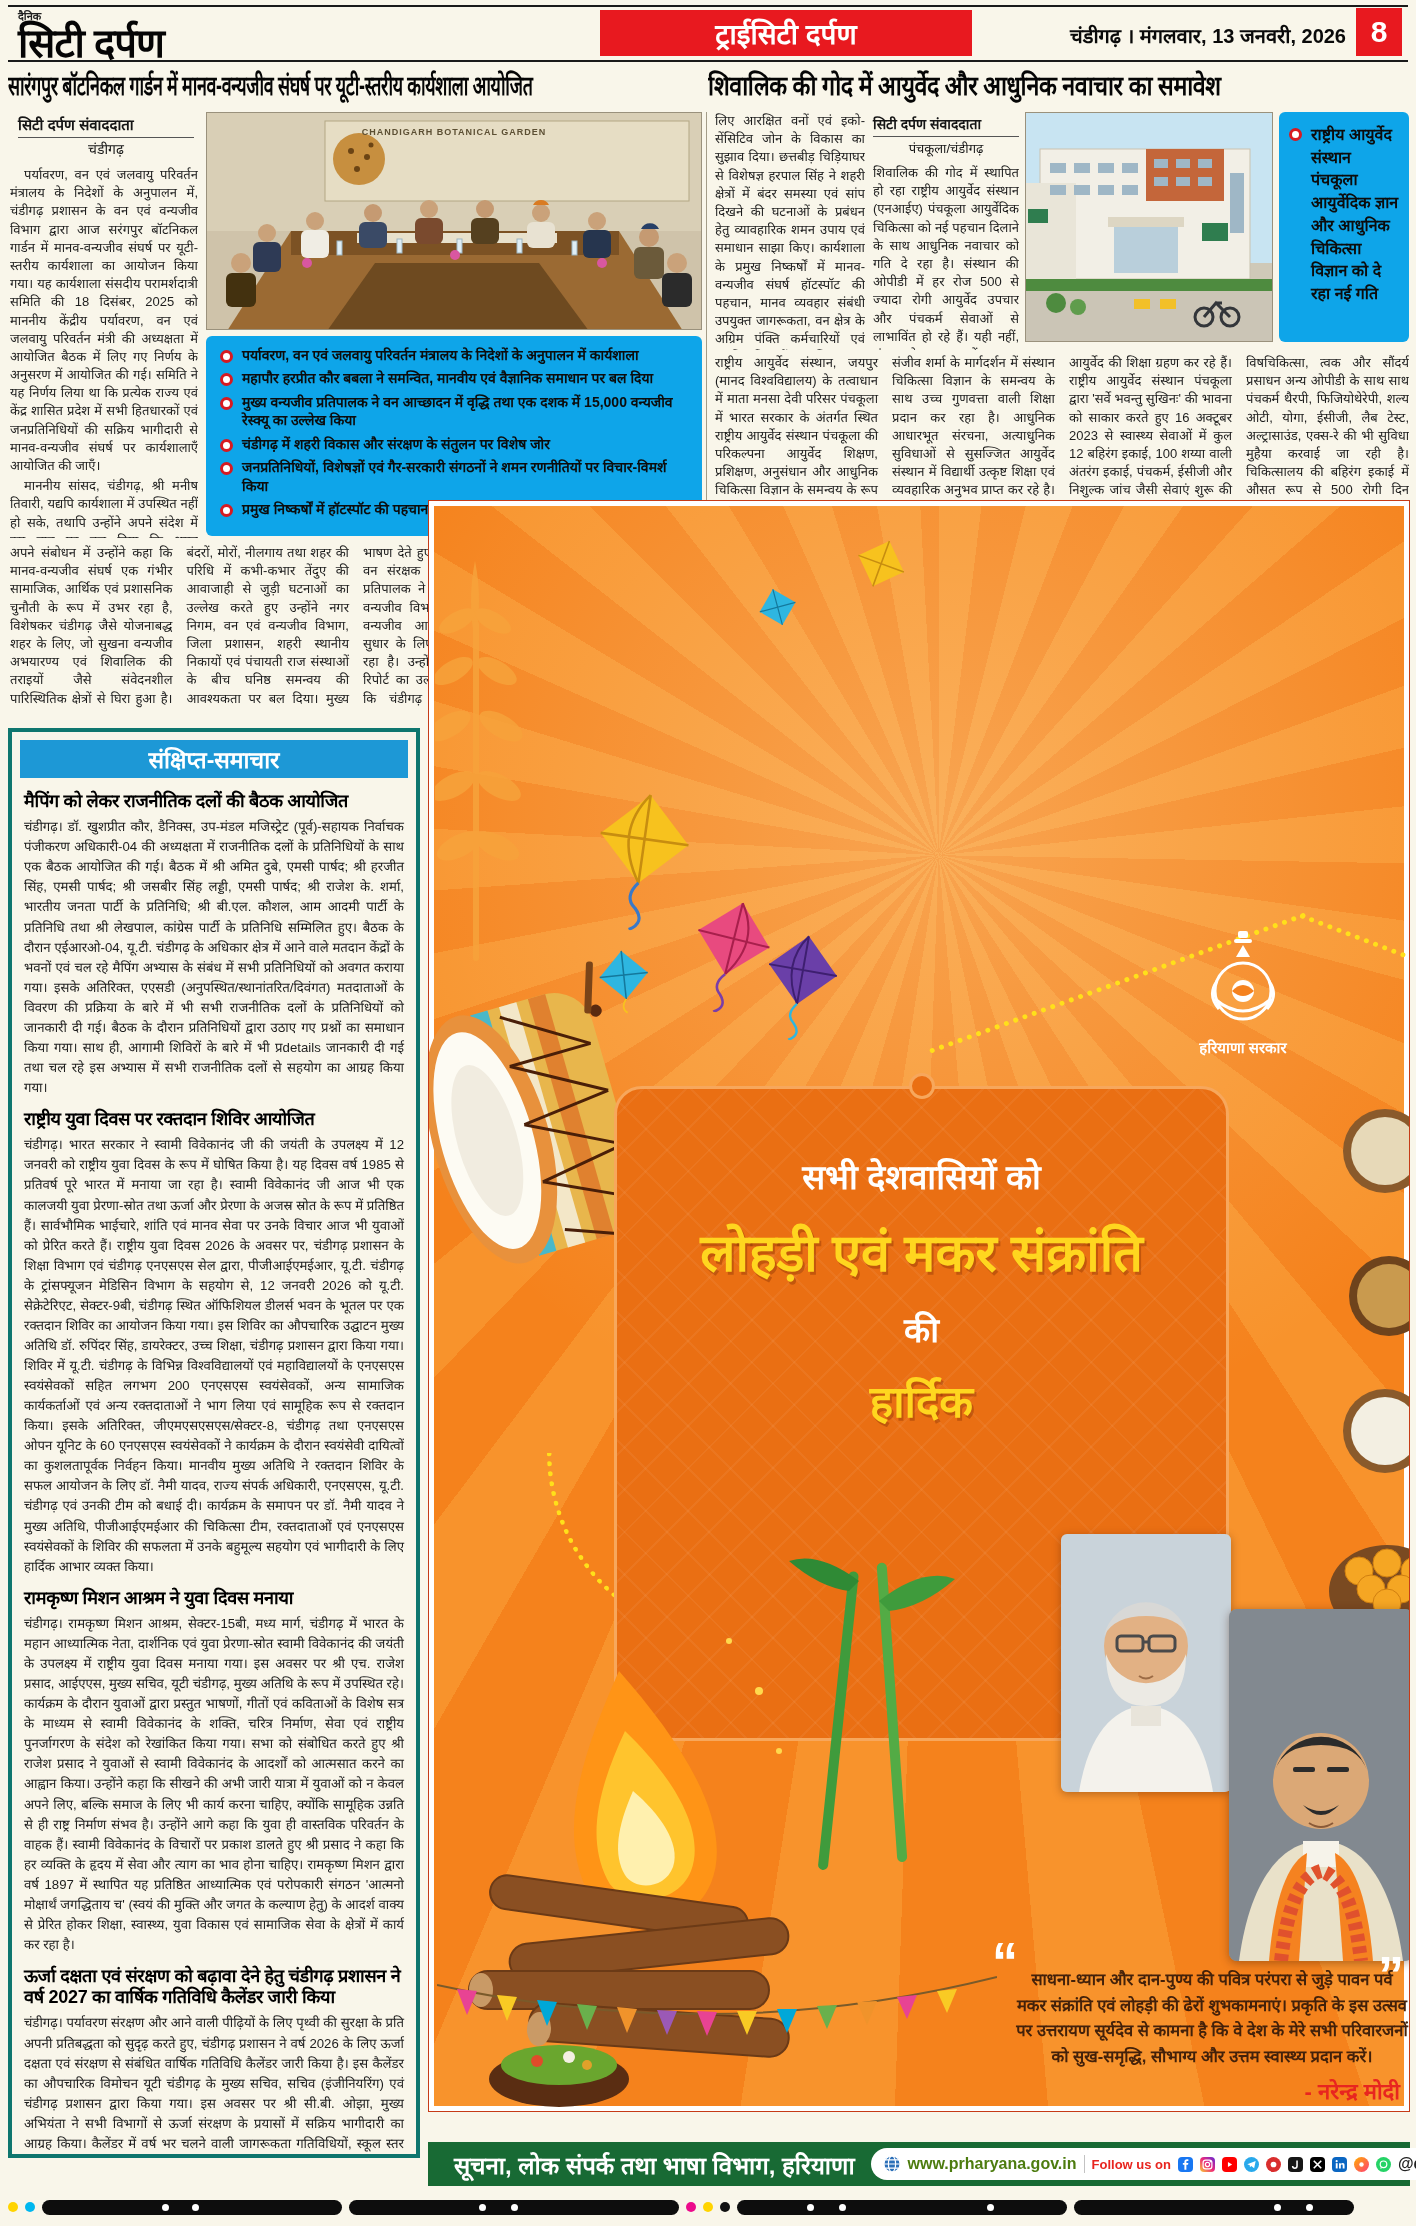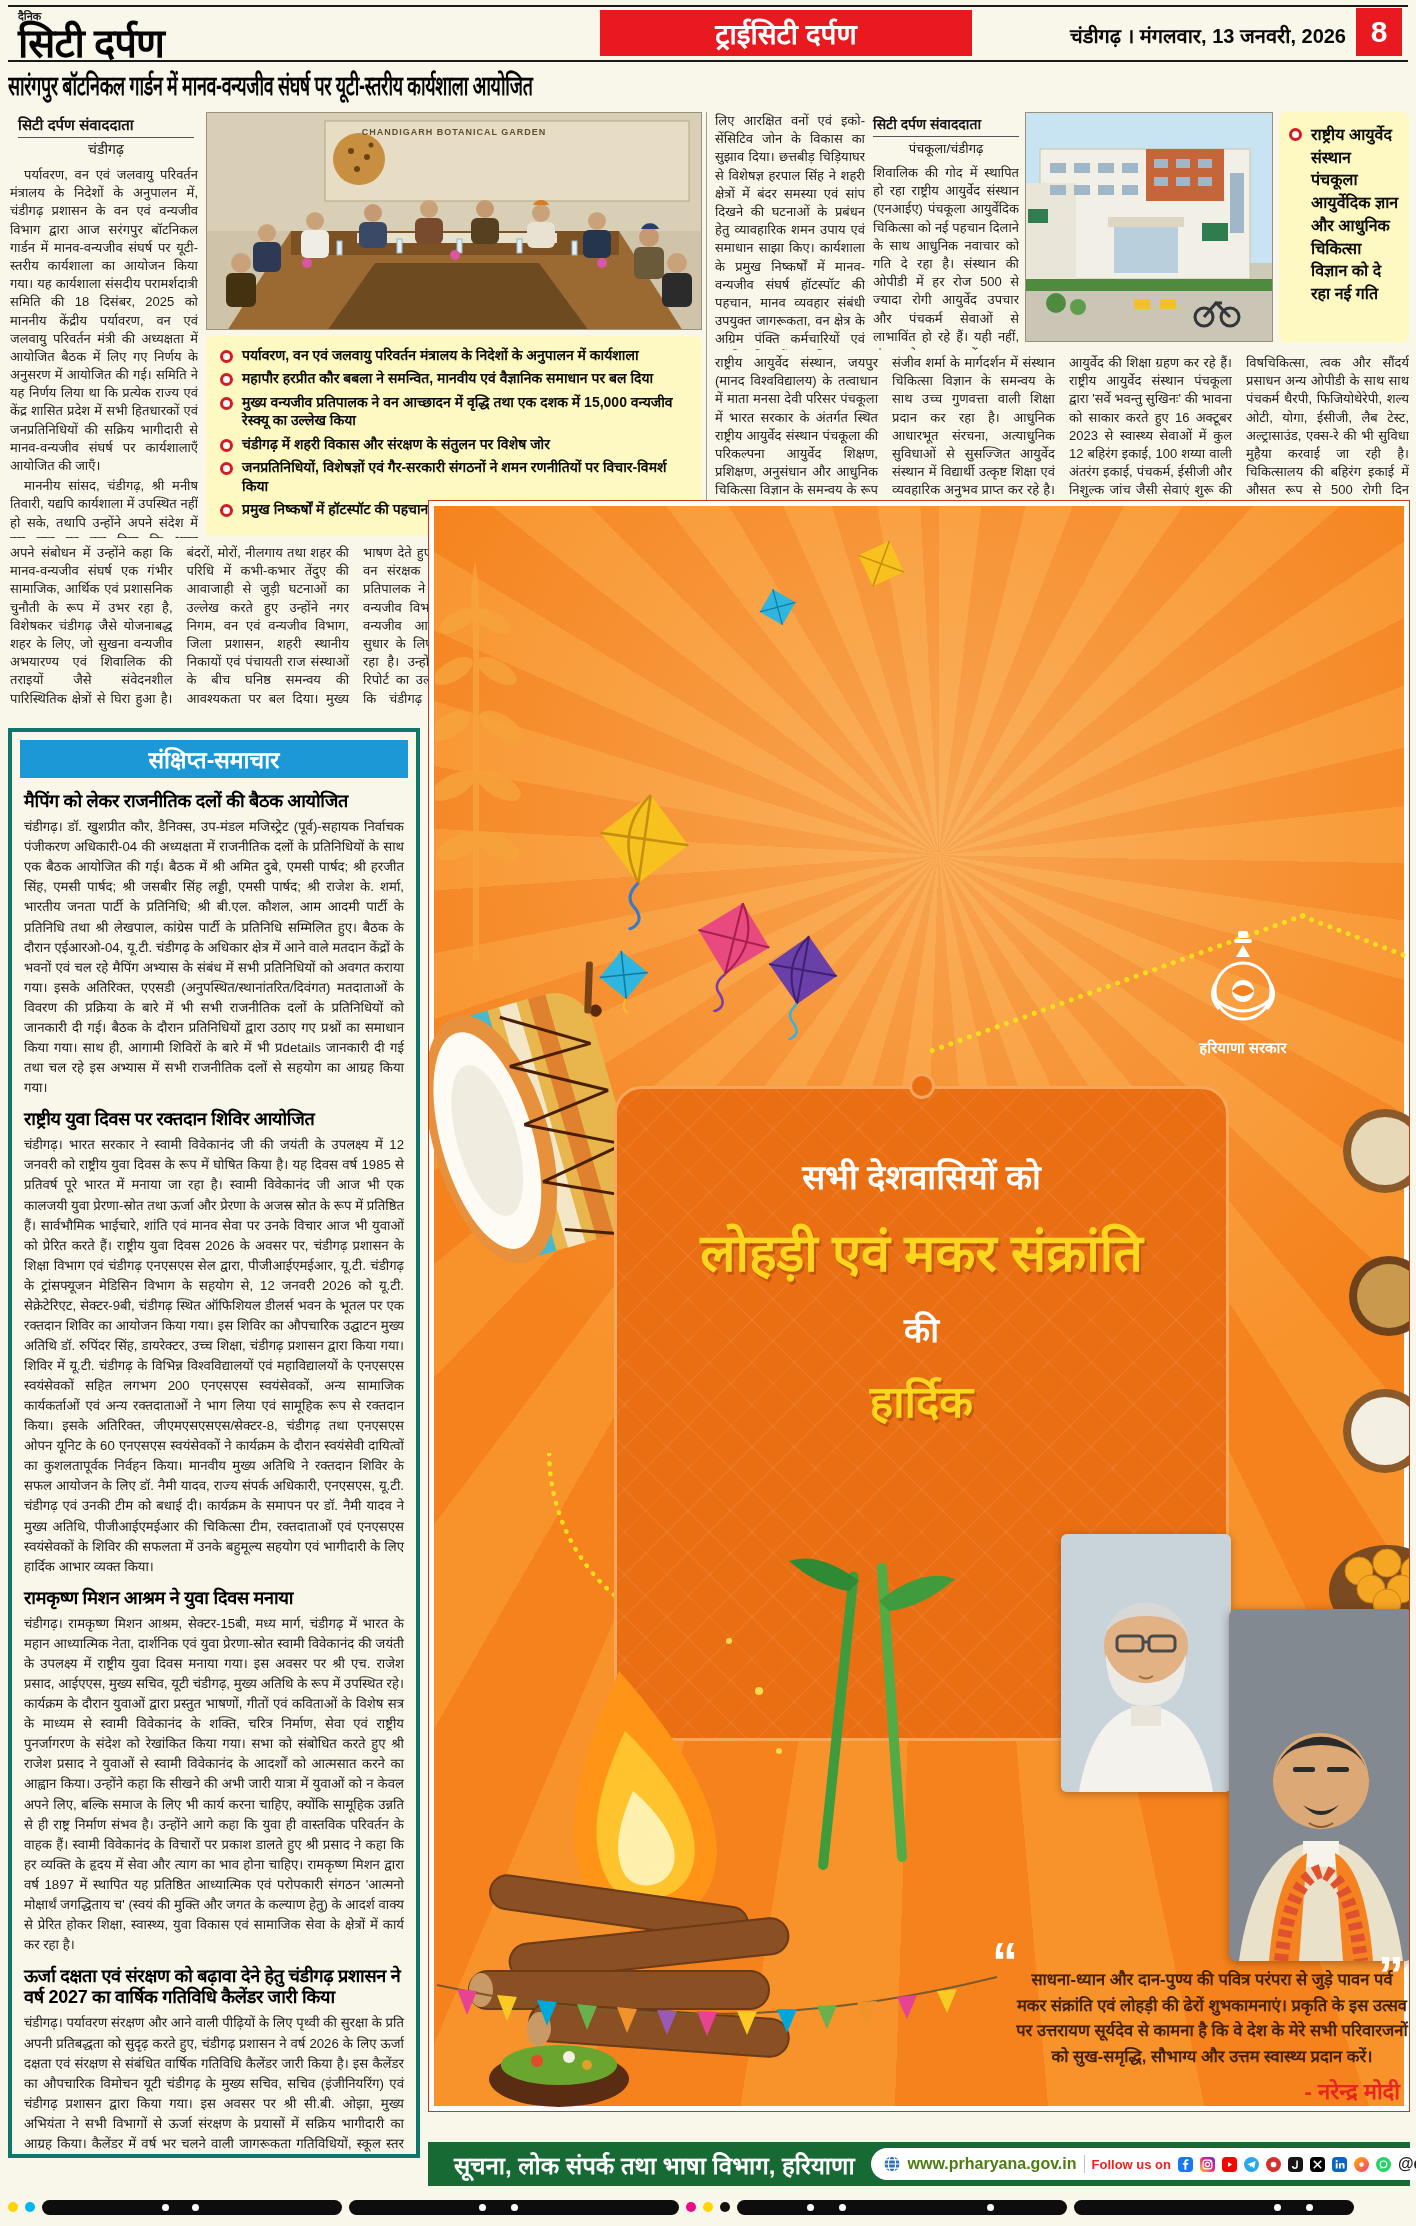--- a/index.html
+++ b/index.html
@@ -7,21 +7,21 @@
 .page{position:relative;width:1416px;height:2226px;margin:0 auto;background:#f9f6ea;
   font-family:"Liberation Sans","DejaVu Sans",sans-serif;color:#151515;overflow:hidden}
 .abs{position:absolute}
 .rule{background:#1a1a1a}
 .hl{font-weight:900;font-size:27px;white-space:nowrap;display:inline-block;transform-origin:0 50%;color:#050505;letter-spacing:-0.5px}
 .body-text{font-size:13px;line-height:1.4;text-align:justify;color:#1d1d1d}
 .body-text p{text-indent:14px;margin-bottom:2px}
 .cols4{column-count:4;column-gap:14px}
 .byline{font-weight:800;font-size:15px;text-align:left;border-bottom:1px solid #555;padding-bottom:3px}
 .place{font-size:14px;text-align:center;padding-top:3px}
-.bulletbox{background:#fef9c3;border-radius:6px;padding:10px 14px;overflow:hidden}
+.bulletbox{background:#0ea5e9;border-radius:6px;padding:10px 14px;overflow:hidden}
 .bullet{display:flex;gap:9px;margin-bottom:5px}
 .bullet .ring{flex:0 0 13px;width:13px;height:13px;border:3.5px solid #d71a21;border-radius:50%;margin-top:4px;background:#fff}
 .bullet .btxt{font-weight:800;font-size:14px;line-height:1.32;color:#0c0c0c}
 .brief-hl{font-weight:900;font-size:18px;line-height:1.18;letter-spacing:-0.3px;margin:11px 0 5px;color:#000}
 .brief-body{font-size:13.2px;line-height:1.52;text-align:justify;color:#1d1d1d}
 .sicon{display:inline-flex;align-items:center;justify-content:center;width:15px;height:15px;border-radius:4px;overflow:hidden}
 .sicon svg{width:11px;height:11px}
 .dotted{border-top:5px dotted #ffe01a;position:absolute}
 .regbar{height:15px;background:#0d0d0d;border-radius:8px;position:relative}
 .regbar i{position:absolute;top:4px;width:7px;height:7px;border-radius:50%;background:#fff}
@@ -43,20 +43,23 @@
     <span style="color:#fff;font-weight:900;font-size:28px">ट्राईसिटी दर्पण</span>
   </div>
   <div class="abs" style="right:70px;top:22px;font-size:20px;font-weight:800;color:#0a0a0a">चंडीगढ़ । मंगलवार, 13 जनवरी, 2026</div>
   <div class="abs" style="right:14px;top:8px;width:46px;height:48px;background:#e8191f;display:flex;align-items:center;justify-content:center">
     <span style="color:#fff;font-weight:900;font-size:30px">8</span>
   </div>
   <div class="abs rule" style="left:8px;top:60px;width:1400px;height:1.5px"></div>
 
   <div class="abs" style="left:8px;top:66px;width:694px;overflow:hidden">
     <span class="hl" style="transform:scaleX(.66)">सारंगपुर बॉटनिकल गार्डन में मानव-वन्यजीव संघर्ष पर यूटी-स्तरीय कार्यशाला आयोजित</span>
+  </div>
+  <div class="abs" style="left:708px;top:66px;width:702px;overflow:hidden">
+    <span class="hl" style="transform:scaleX(.86)">शिवालिक की गोद में आयुर्वेद और आधुनिक नवाचार का समावेश</span>
   </div>
 
   <div class="abs" style="left:8px;top:112px;width:696px;height:610px">
     <div class="abs byline" style="left:10px;top:2px;width:176px">सिटी दर्पण संवाददाता</div>
     <div class="abs place" style="left:10px;top:24px;width:176px">चंडीगढ़</div>
     <div class="abs body-text" style="left:2px;top:54px;width:188px;height:372px;overflow:hidden">
       <p>पर्यावरण, वन एवं जलवायु परिवर्तन मंत्रालय के निदेशों के अनुपालन में, चंडीगढ़ प्रशासन के वन एवं वन्यजीव विभाग द्वारा आज सरंगपुर बॉटनिकल गार्डन में मानव-वन्यजीव संघर्ष पर यूटी-स्तरीय कार्यशाला का आयोजन किया गया। यह कार्यशाला संसदीय परामर्शदात्री समिति की 18 दिसंबर, 2025 को माननीय केंद्रीय पर्यावरण, वन एवं जलवायु परिवर्तन मंत्री की अध्यक्षता में आयोजित बैठक में लिए गए निर्णय के अनुसरण में आयोजित की गई। समिति ने यह निर्णय लिया था कि प्रत्येक राज्य एवं केंद्र शासित प्रदेश में सभी हितधारकों एवं जनप्रतिनिधियों की सक्रिय भागीदारी से मानव-वन्यजीव संघर्ष पर कार्यशालाएँ आयोजित की जाएँ।</p>
       <p>माननीय सांसद, चंडीगढ़, श्री मनीष तिवारी, यद्यपि कार्यशाला में उपस्थित नहीं हो सके, तथापि उन्होंने अपने संदेश में इस बात पर बल दिया कि शमन रणनीतियाँ स्थानीय परिस्थितियों एवं स्थल-विशिष्ट आवश्यकताओं के अनुरूप होनी चाहिए। उन्होंने दीर्घकालिक समाधान के लिए आवास सुधार एवं सभी हितधारकों की सक्रिय भागीदारी को महत्वपूर्ण बताया। चंडीगढ़ की माननीय महापौर, श्रीमती हरप्रीत कौर बबला, मुख्य अतिथि के रूप में उपस्थित रहीं।</p>
     </div>
 

